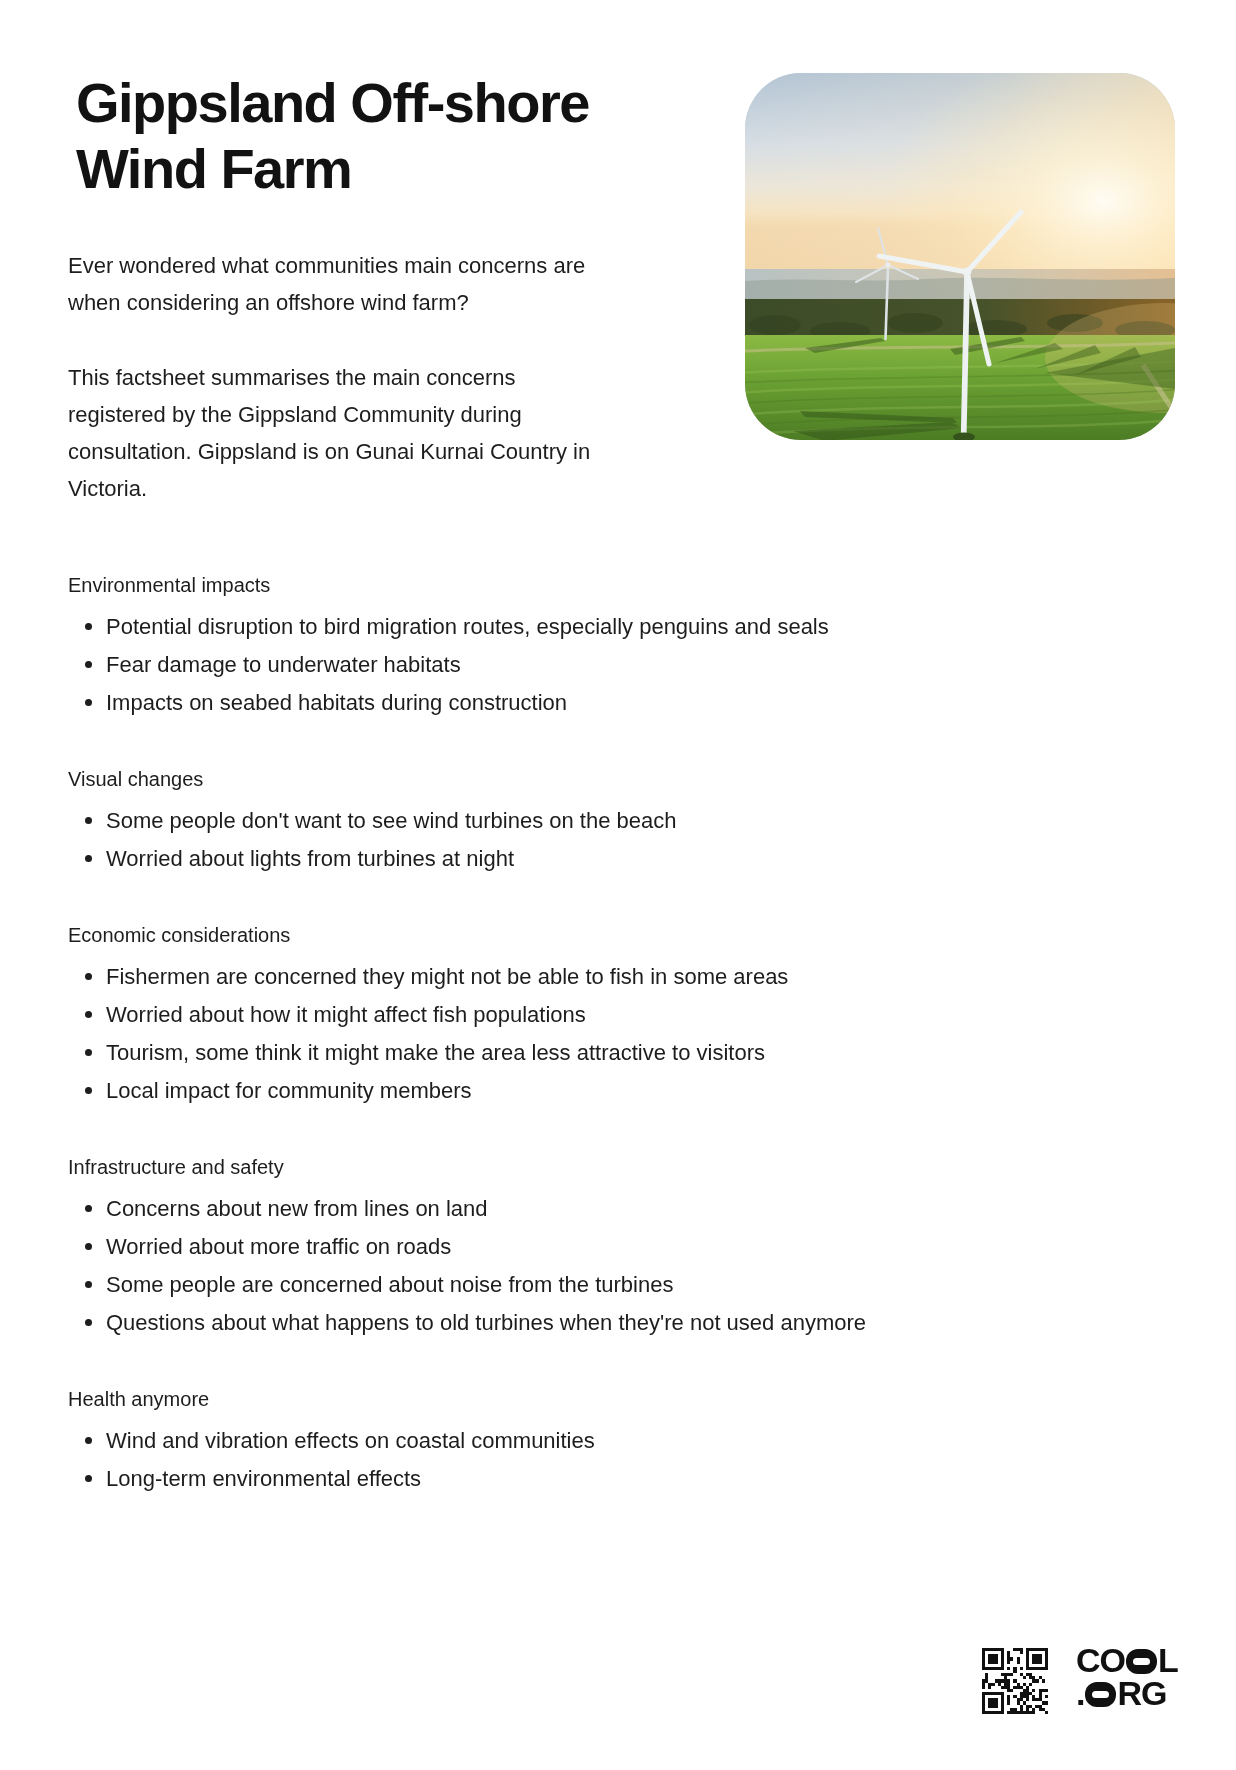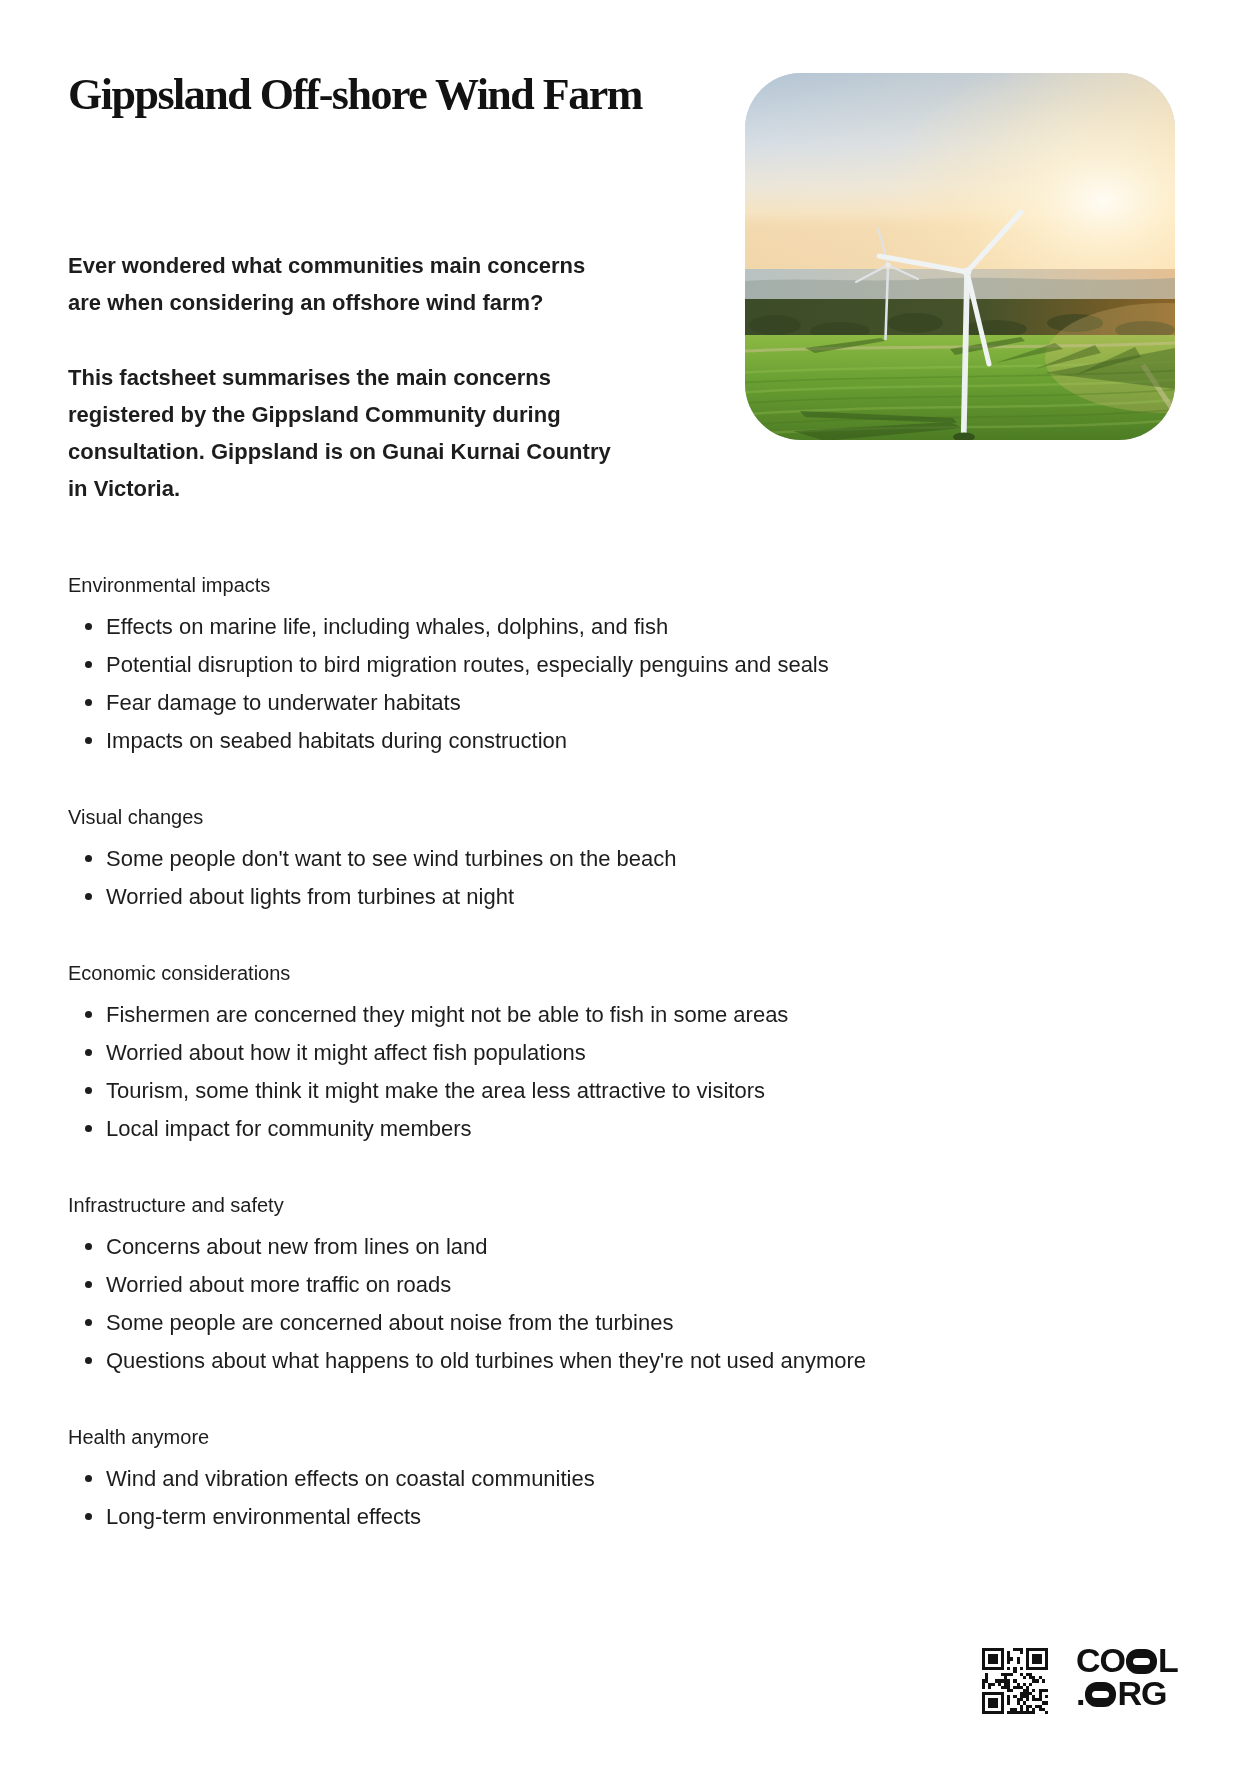--- a/index.html
+++ b/index.html
@@ -1,26 +1,26 @@
 <!DOCTYPE html>
 <html><head>
 <meta charset="utf-8">
 <style>
   html,body{margin:0;padding:0;background:#ffffff;}
   .page{
     position:relative;width:1236px;height:1770px;background:#ffffff;
     font-family:"Liberation Sans",sans-serif;color:#1d1d1d;overflow:hidden;
   }
   .title{
-    position:absolute;left:68px;top:62px;width:655px;margin:0;
-    font-size:44px;line-height:66px;font-weight:800;letter-spacing:-1.5px;color:#121212;font-family:Liberation Serif, serif;
+    position:absolute;left:68px;top:62px;width:655px;margin:8px;
+    font-size:56px;line-height:66px;font-weight:800;letter-spacing:-1.5px;color:#121212;
   }
   .intro{
     position:absolute;left:68px;width:548px;margin:0;
-    font-size:22px;line-height:37px;font-weight:700;color:#1d1d1d;
+    font-size:22px;line-height:37px;font-weight:400;color:#1d1d1d;
   }
   .intro-1{top:247px;}
   .intro-2{top:359px;}
   .photo{
     position:absolute;left:745px;top:73px;width:430px;height:367px;
     border-radius:56px;overflow:hidden;background:#cfd8de;
   }
   .photo svg{display:block;width:100%;height:100%;}
   .sections{position:absolute;left:68px;top:570px;width:1030px;}
   .section h2{
@@ -165,21 +165,20 @@
       </g>
       <circle cx="222" cy="199" r="4.4" fill="#eef2f3"></circle>
       <ellipse cx="219" cy="364" rx="11" ry="4.5" fill="#33531a"></ellipse>
     </svg>
   </div>
 
   <main class="sections">
       <section class="section">
         <h2>Environmental impacts</h2>
         <ul>
-          <li>Effects on marine life, including whales, dolphins, and fish</li>
           <li>Potential disruption to bird migration routes, especially penguins and seals</li>
           <li>Fear damage to underwater habitats</li>
           <li>Impacts on seabed habitats during construction</li>
         </ul>
       </section>
       <section class="section">
         <h2>Visual changes</h2>
         <ul>
           <li>Some people don't want to see wind turbines on the beach</li>
           <li>Worried about lights from turbines at night</li>

